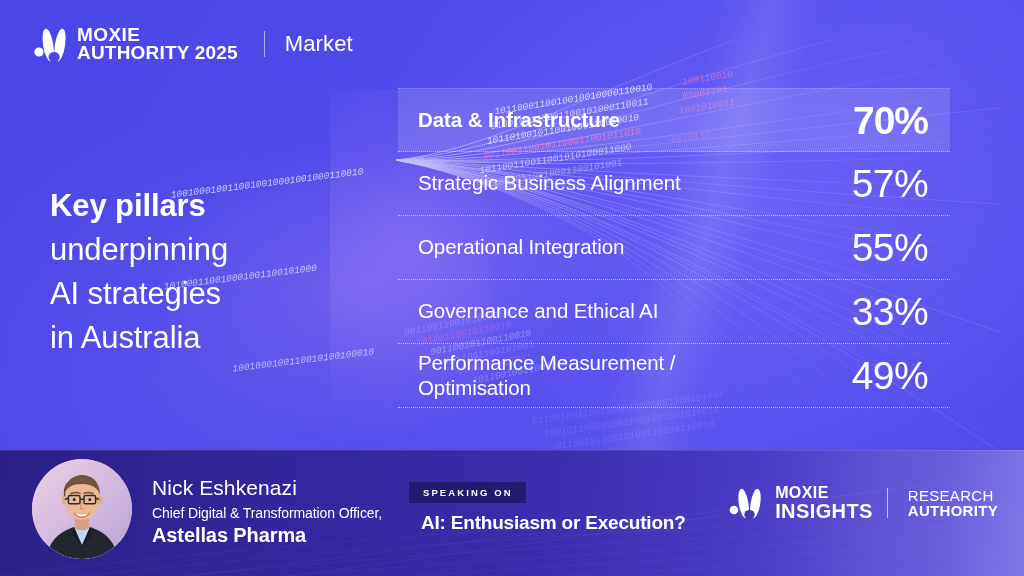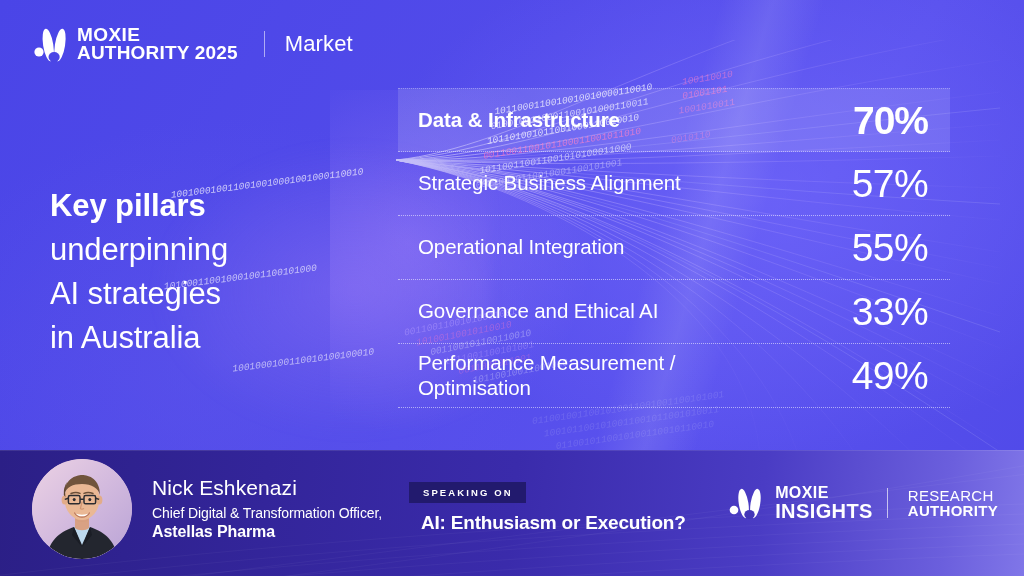--- a/index.html
+++ b/index.html
@@ -131,21 +131,21 @@
     color:#fff;
   }
   .speaker-name {
     font-size:21px; font-weight:normal; line-height:1.18;
     letter-spacing:.1px; margin-bottom:3px;
   }
   .speaker-role {
     font-size:14px; font-weight:normal; line-height:1.3; letter-spacing:-0.1px;
   }
   .speaker-org {
-    font-size:16px; font-weight:bold; line-height:1.3; letter-spacing:-0.1px;
+    font-size:20px; font-weight:bold; line-height:1.3; letter-spacing:-0.1px;
   }
 
   .speaking-badge {
     position:absolute; left:409px; top:482px;
     background:#221a6e;
     padding:5px 13px 5px 14px;
     font-size:9.5px; font-weight:bold; color:#fff;
     letter-spacing:2.1px;
   }
   .talk-title {

